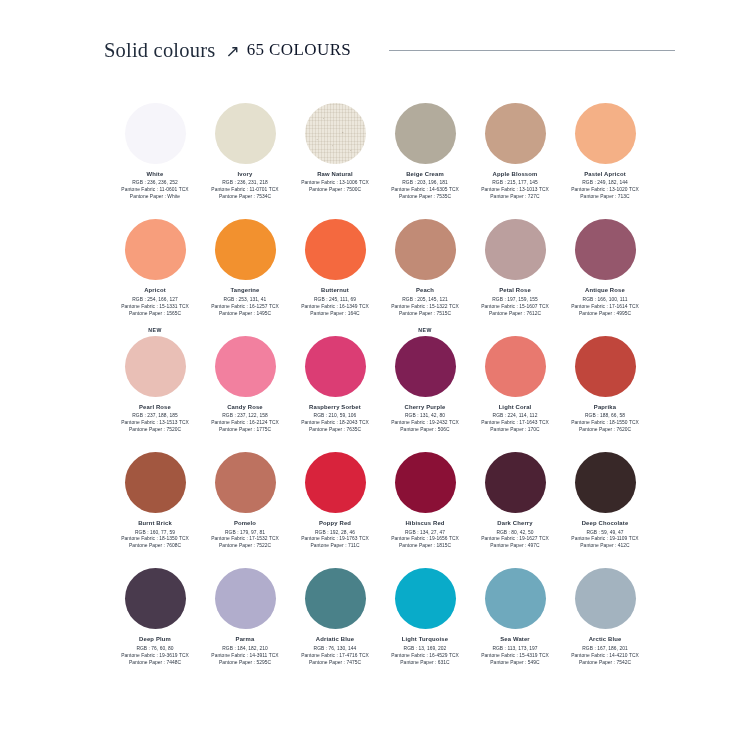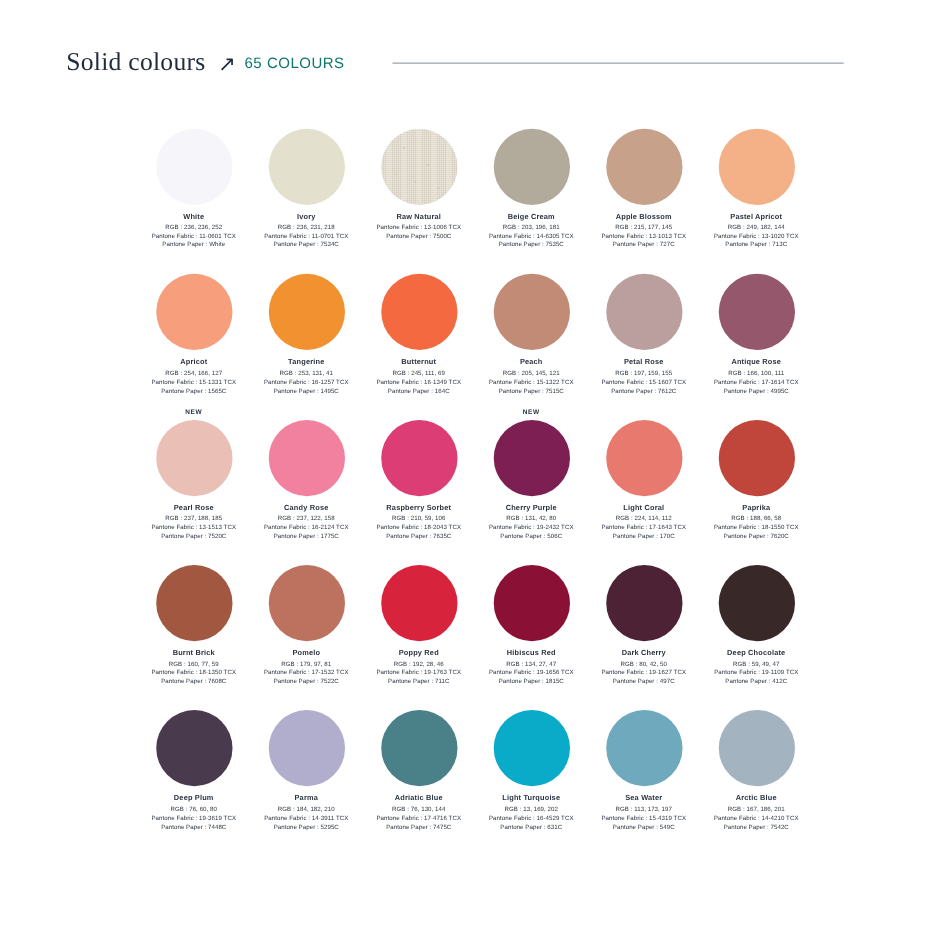--- a/index.html
+++ b/index.html
@@ -17,42 +17,42 @@
 
   
   .header {
     position: absolute;
     left: 0;
     top: 33px;
     width: 750px;
     height: 34px;
     display: flex;
     align-items: center;
-    padding-left: 53px;
+    padding-left: 104px;
     box-sizing: border-box;
   }
   .title-serif {
     font-family: "Liberation Serif", serif;
     font-size: 20.5px;
     color: #1f2a3a;
     letter-spacing: 0.2px;
     white-space: nowrap;
   }
   .arrow-icon {
     display: inline-block;
     margin: 0 7px 0 10px;
     color: #1f2a3a;
     font-size: 17px;
     line-height: 1;
     transform: translateY(1px);
   }
   .count-label {
-    font-family: Liberation Sans, sans-serif;
-    font-size: 12px;
-    color: #0f766e;
+    font-family: Liberation Serif, serif;
+    font-size: 17px;
+    color: #0f172a;
     letter-spacing: 0.4px;
     white-space: nowrap;
   }
   .header-rule {
     flex: 1;
     height: 1px;
     background: #9aa3ad;
     margin-left: 38px;
     margin-right: 75px;
   }

